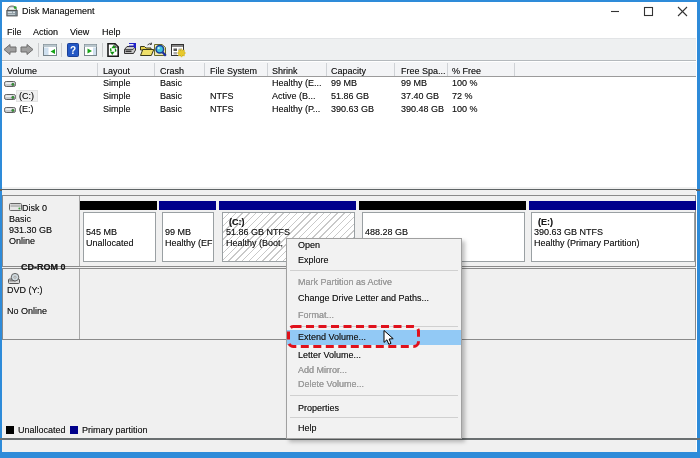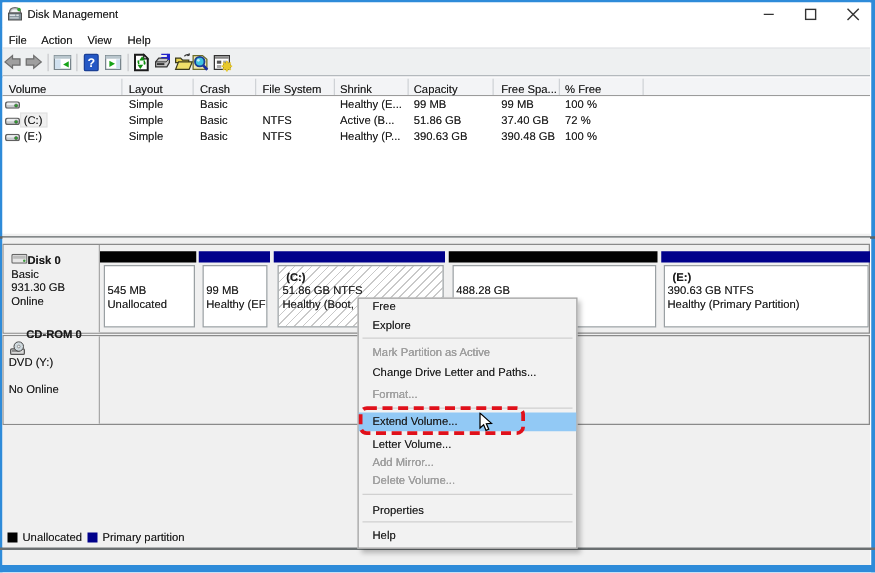--- a/index.html
+++ b/index.html
@@ -170,21 +170,21 @@
 <div class="abs" style="left:0px;top:189px;width:700px;height:1.5px;background:#5f6466"></div>
 <div class="abs" style="left:2px;top:190px;width:694px;height:248px;background:#f0f0f0"></div>
 
 <div class="abs" style="left:2px;top:195px;width:694px;height:72px;border:1px solid #8a8a8a;background:#f0f0f0"></div>
 <div class="abs" style="left:3px;top:196px;width:77px;height:70px;border-right:1px solid #a8a8a8;background:#f0f0f0"></div>
 <svg class="abs" style="left:9px;top:203px" width="13" height="8" viewBox="0 0 13 8">
   <rect x="0.5" y="0.5" width="12" height="7" rx="1" fill="#e6e6e6" stroke="#666"></rect>
   <rect x="1.5" y="1.5" width="10" height="2.5" fill="#bbb"></rect>
   <circle cx="10.4" cy="5.6" r="1" fill="#3f9c3f"></circle>
 </svg>
-<div class="abs t9" style="left:22px;top:202.5px;font-weight:bold">Disk 0</div>
+<div class="abs t9" style="left:22px;top:202.5px;font-weight:normal">Disk 0</div>
 <div class="abs t9" style="left:9px;top:213.5px">Basic</div>
 <div class="abs t9" style="left:9px;top:224.5px">931.30 GB</div>
 <div class="abs t9" style="left:9px;top:236px">Online</div>
 
 <div class="abs" style="left:80px;top:200.5px;width:77px;height:9.5px;background:#000"></div>
 <div class="abs" style="left:82.5px;top:212px;width:73.5px;height:50px;background:#fff;border:1px solid #9aa0a3"></div>
 <div class="abs t9" style="left:86px;top:226.5px">545 MB</div>
 <div class="abs t9" style="left:86px;top:238px">Unallocated</div>
 
 <div class="abs" style="left:159px;top:200.5px;width:57px;height:9.5px;background:#00008b"></div>
@@ -228,21 +228,21 @@
 
 <div class="abs" style="left:6px;top:426px;width:8px;height:8px;background:#000"></div>
 <div class="abs t9" style="left:18px;top:425px">Unallocated</div>
 <div class="abs" style="left:70px;top:426px;width:8px;height:8px;background:#00008b"></div>
 <div class="abs t9" style="left:82px;top:425px">Primary partition</div>
 
 <div class="abs" style="left:0px;top:438px;width:700px;height:1.5px;background:#6a6f71"></div>
 <div class="abs" style="left:2px;top:440px;width:694px;height:12px;background:#f0f0f0"></div>
 
 <div class="abs" style="left:286px;top:238px;width:176px;height:201px;background:#f2f2f2;border:1px solid #a0a0a0;box-shadow:3px 3px 4px rgba(0,0,0,0.25)"></div>
-<div class="abs m9" style="left:298px;top:240px">Free</div>
+<div class="abs m9" style="left:298px;top:240px">Open</div>
 <div class="abs m9" style="left:298px;top:255px">Explore</div>
 <div class="abs" style="left:290px;top:270px;width:168px;height:1px;background:#d0d0d0"></div>
 <div class="abs m9" style="left:298px;top:277px;color:#a5a5a5">Mark Partition as Active</div>
 <div class="abs m9" style="left:298px;top:293px">Change Drive Letter and Paths...</div>
 <div class="abs m9" style="left:298px;top:310px;color:#a5a5a5">Format...</div>
 <div class="abs" style="left:290px;top:326px;width:168px;height:1px;background:#d0d0d0"></div>
 <div class="abs" style="left:287px;top:329.5px;width:174px;height:15.5px;background:#92c9f5"></div>
 <div class="abs m9" style="left:298px;top:331.5px">Extend Volume...</div>
 <div class="abs m9" style="left:298px;top:350px">Letter Volume...</div>
 <div class="abs m9" style="left:298px;top:364.5px;color:#a5a5a5">Add Mirror...</div>

